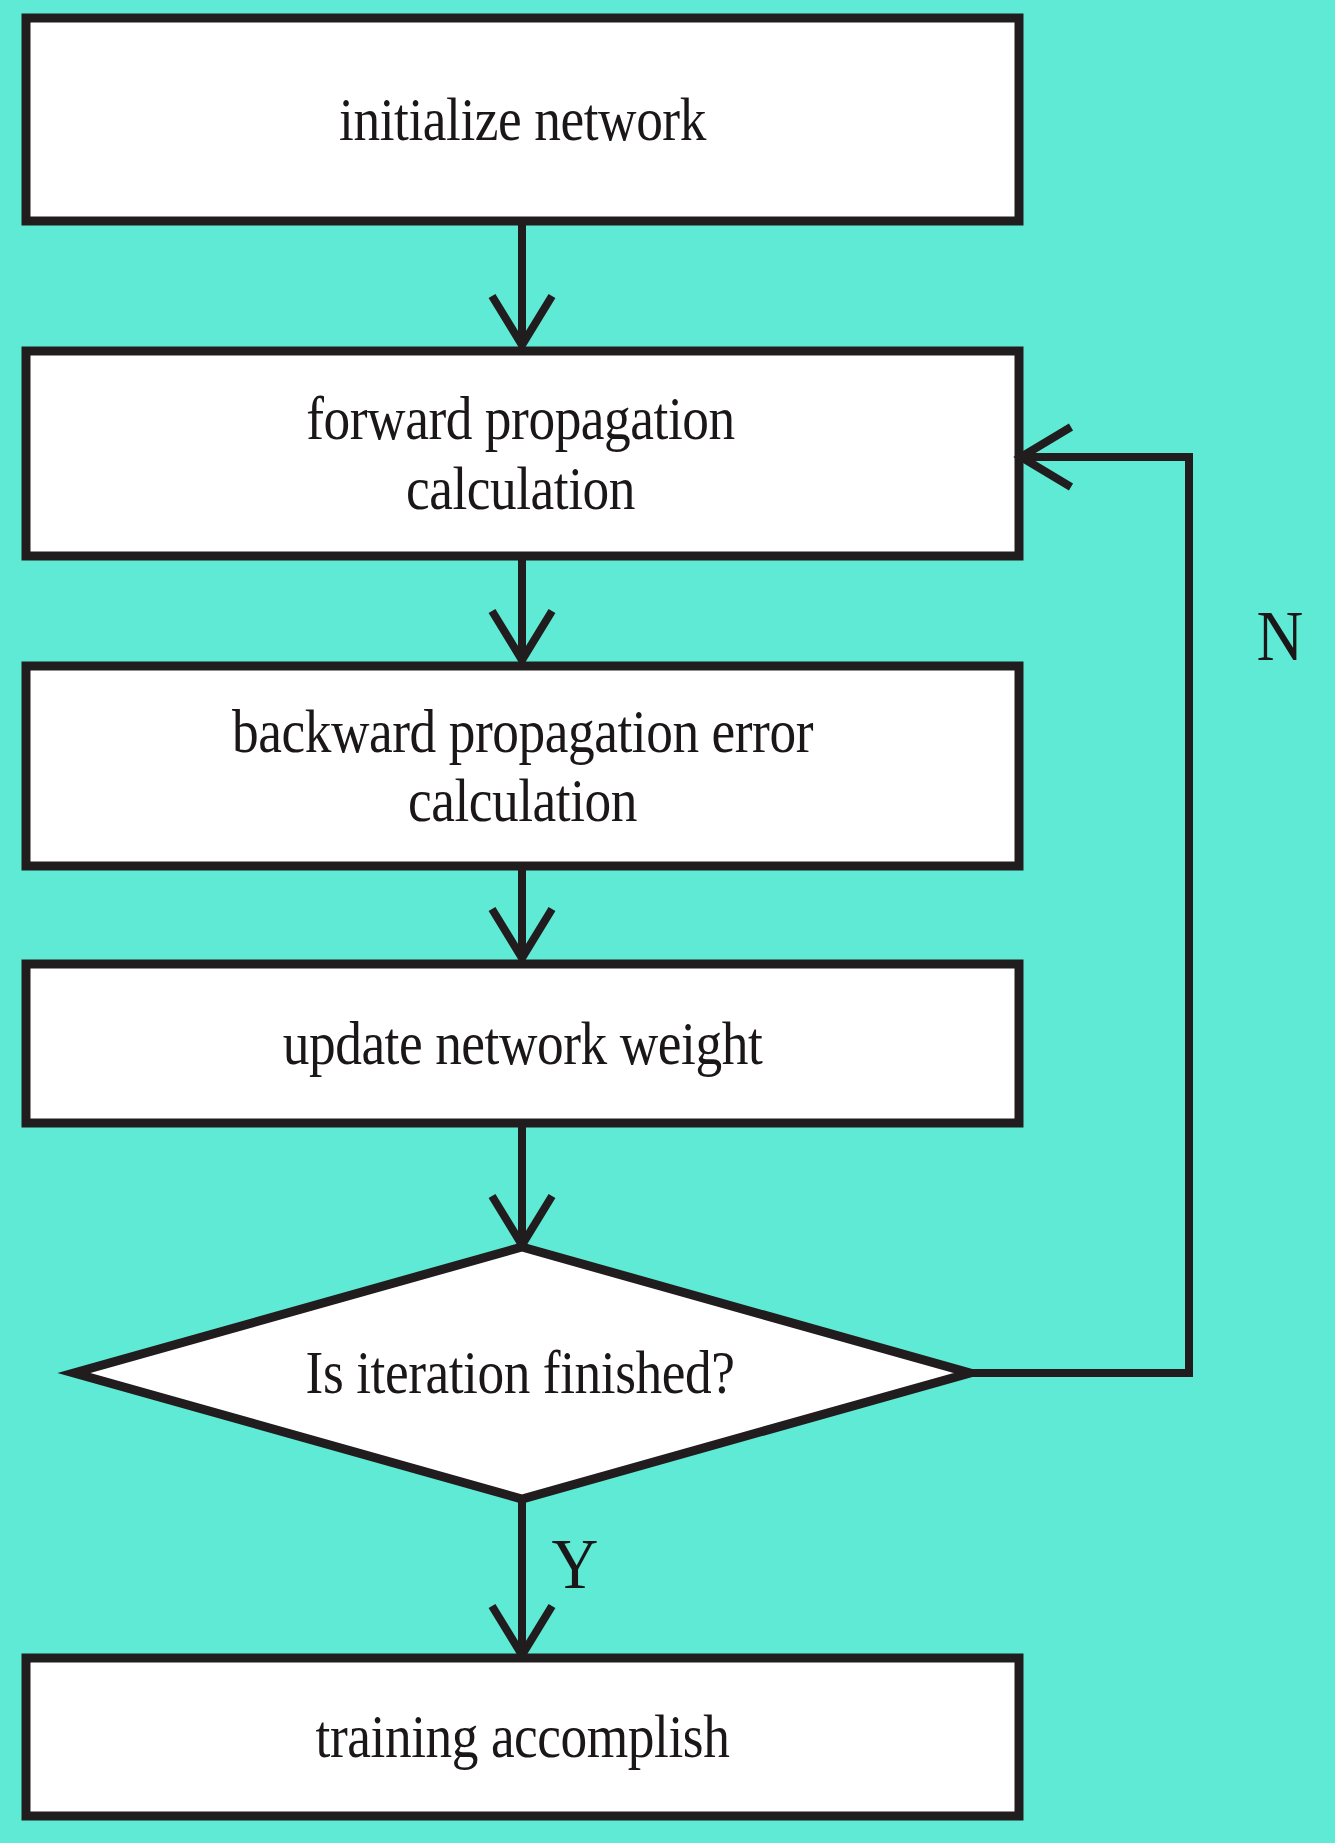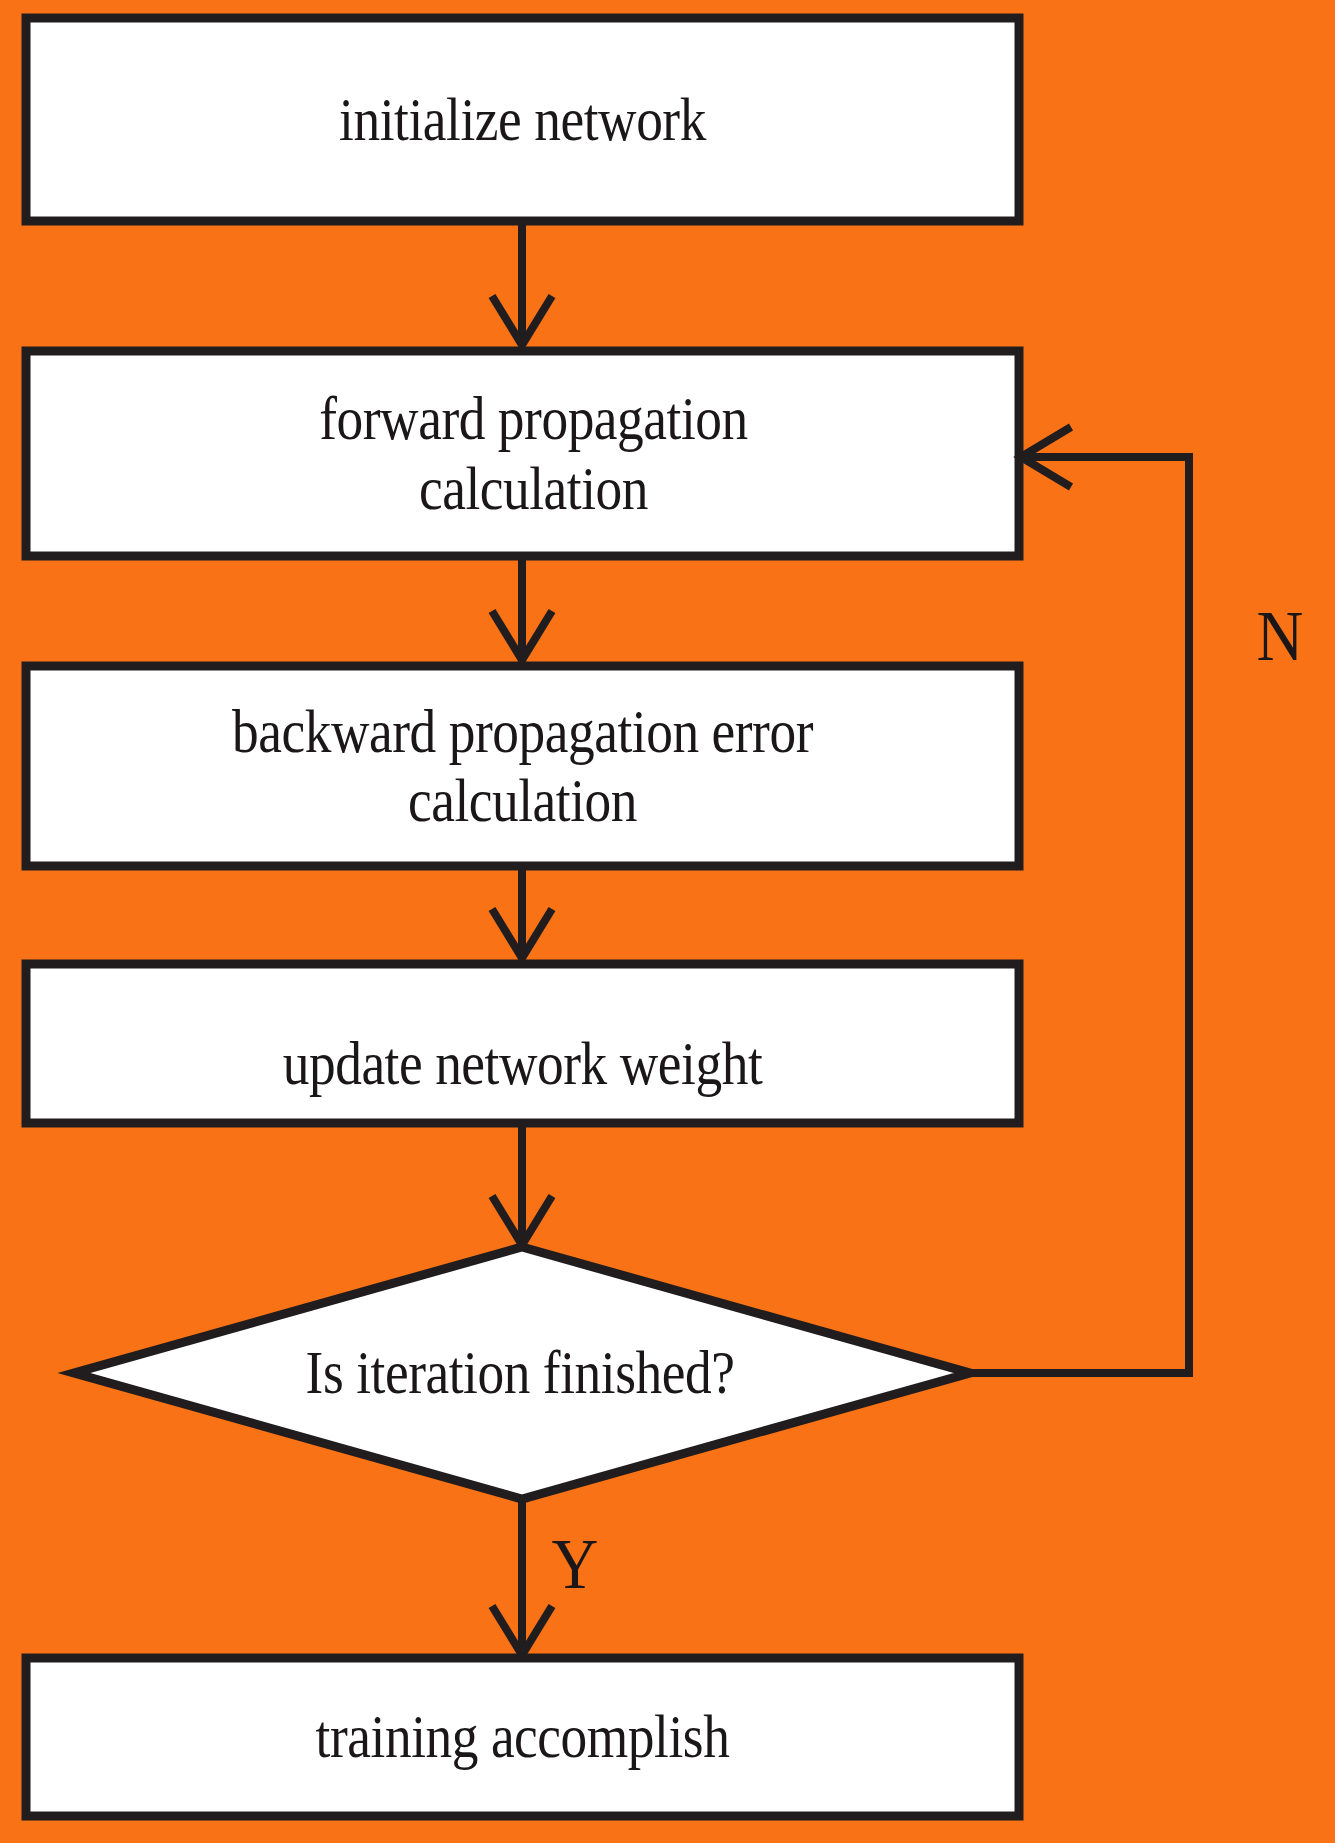--- a/index.html
+++ b/index.html
@@ -4,21 +4,21 @@
 <style>
   html, body {
     margin: 0;
     padding: 0;
     background: #ffffff;
   }
   #page {
     position: relative;
     width: 1335px;
     height: 1843px;
-    background: #f97316;
+    background: #5eead4;
     overflow: hidden;
     font-family: "Liberation Serif", "DejaVu Serif", serif;
   }
   #flow-svg {
     position: absolute;
     left: 0;
     top: 0;
     width: 1335px;
     height: 1843px;
   }
@@ -109,31 +109,31 @@
     <path class="connector" d="M 522 1499 L 522 1650"></path>
     <path class="arrow-head" d="M 492 1606 L 522 1655 L 552 1606"></path>
 
     <rect class="node-shape" x="26" y="1658" width="993" height="158"></rect>
   </svg>
 
   <div class="node-text" style="left:26px; top:18px; width:993px; height:203px;">
     <span>initialize network</span>
   </div>
 
-  <div class="node-text" style="left:37px; top:351px; width:993px; height:205px;">
+  <div class="node-text" style="left:24px; top:351px; width:993px; height:205px;">
     <span>forward propagation
 calculation</span>
   </div>
 
   <div class="node-text" style="left:26px; top:666px; width:993px; height:200px;font-family:Liberation Serif, serif;">
     <span>backward propagation error
 calculation</span>
   </div>
 
-  <div class="node-text" style="left:26px; top:984px; width:993px; height:159px;">
+  <div class="node-text" style="left:26px; top:964px; width:993px; height:159px;">
     <span>update network weight</span>
   </div>
 
   <div class="node-text" style="left:26px; top:1658px; width:993px; height:158px;">
     <span>training accomplish</span>
   </div>
 
   <div class="node-text" style="left:120px; top:1315px; width:800px; height:116px;">
     <span>Is iteration finished?</span>
   </div>

